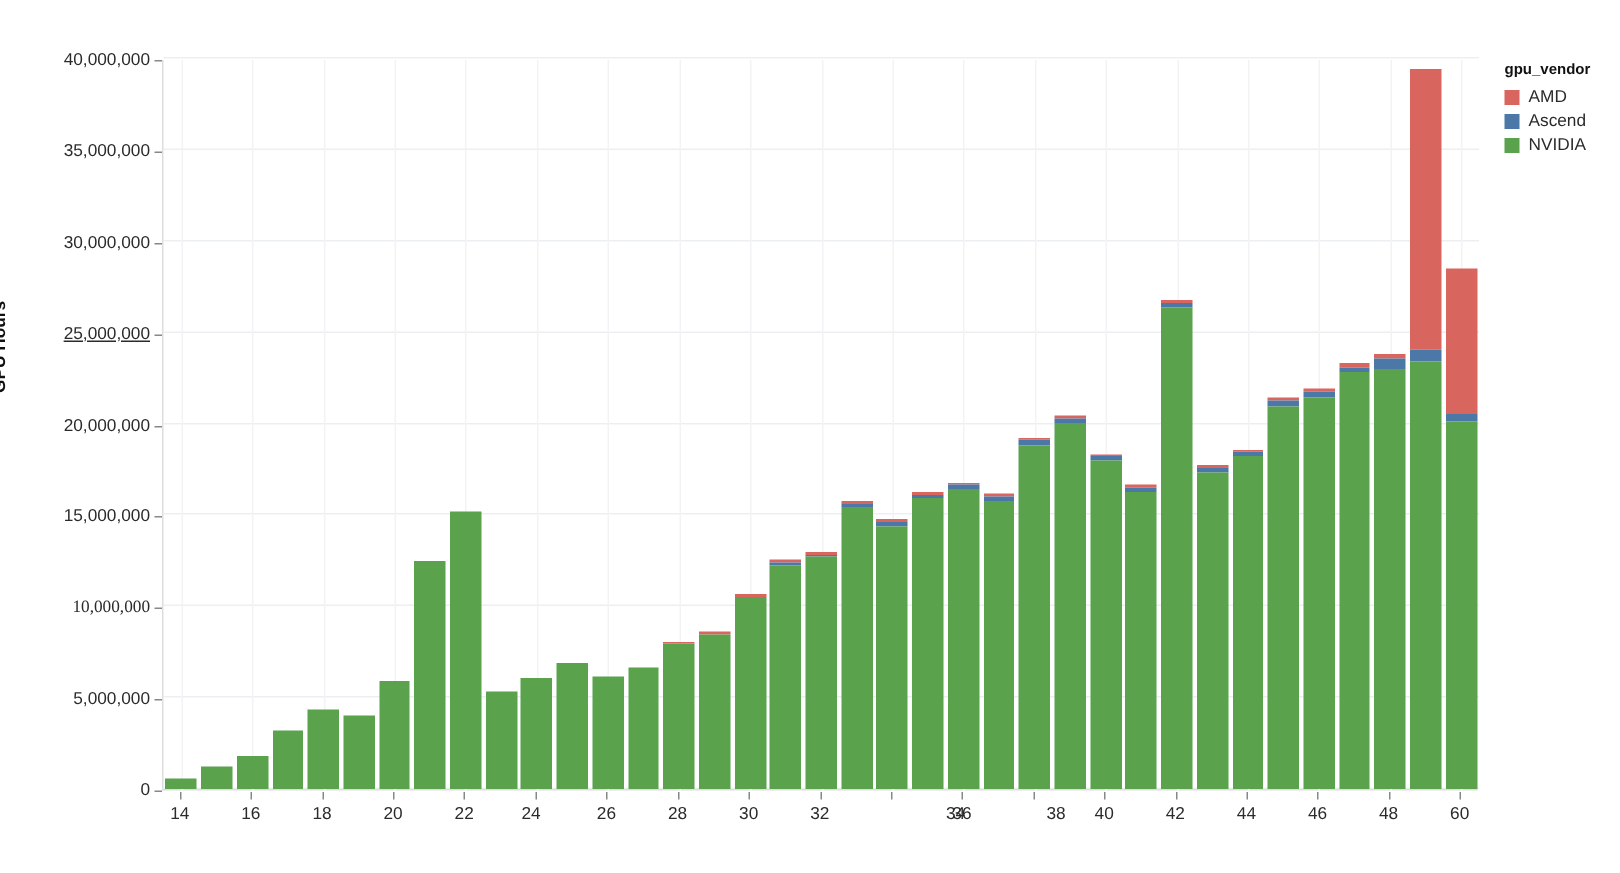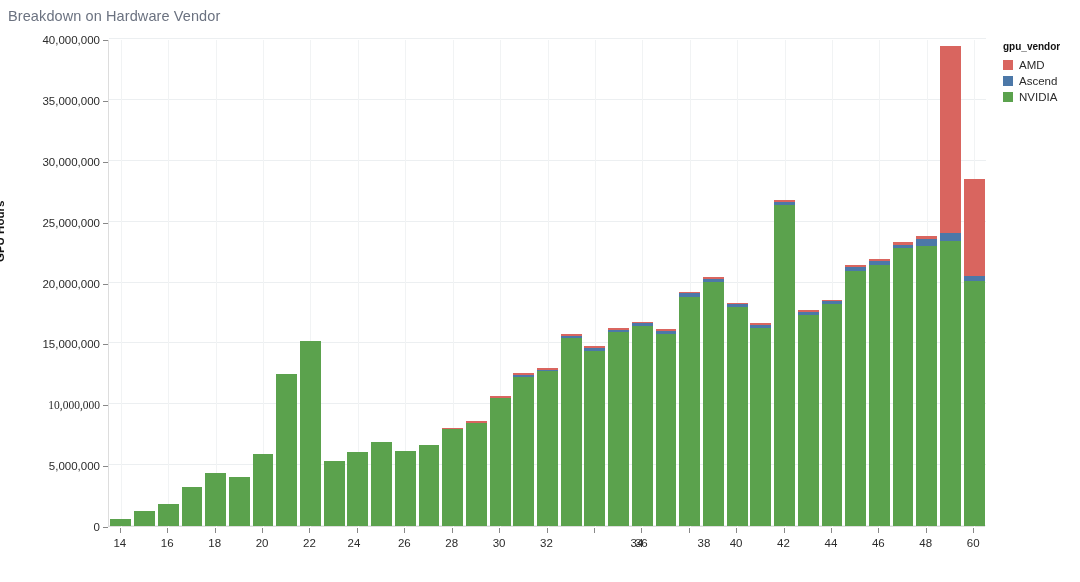--- a/index.html
+++ b/index.html
@@ -170,29 +170,28 @@
     color: #2b2b2b;
     font-family: "Liberation Sans", sans-serif;
     white-space: nowrap;
   }
 </style>
 </head>
 <body>
 
 <div id="chart-root">
 
-  <div class="chart-title">Breakdown on Hardware Vendor</div>
 
   <div class="ytick-col">
       <div class="ytick" style="top: 487px;">0</div>
       <div class="ytick" style="top: 426.125px;">5,000,000</div>
       <div class="ytick" style="top: 365.25px; font-family: Liberation Serif, serif;">10,000,000</div>
       <div class="ytick" style="top: 304.375px;">15,000,000</div>
       <div class="ytick" style="top: 243.5px;">20,000,000</div>
-      <div class="ytick" style="top: 182.625px;">25,000,000</div>
+      <div class="ytick" style="top: 182.625px; text-decoration: underline;">25,000,000</div>
       <div class="ytick" style="top: 121.75px;">30,000,000</div>
       <div class="ytick" style="top: 60.875px;">35,000,000</div>
       <div class="ytick" style="top: 0px;">40,000,000</div>
     </div>
   <div class="ytick-marks">
       <div class="ytick-mark" style="top: 487px;"></div>
       <div class="ytick-mark" style="top: 426.125px;"></div>
       <div class="ytick-mark" style="top: 365.25px;"></div>
       <div class="ytick-mark" style="top: 304.375px;"></div>
       <div class="ytick-mark" style="top: 243.5px;"></div>

